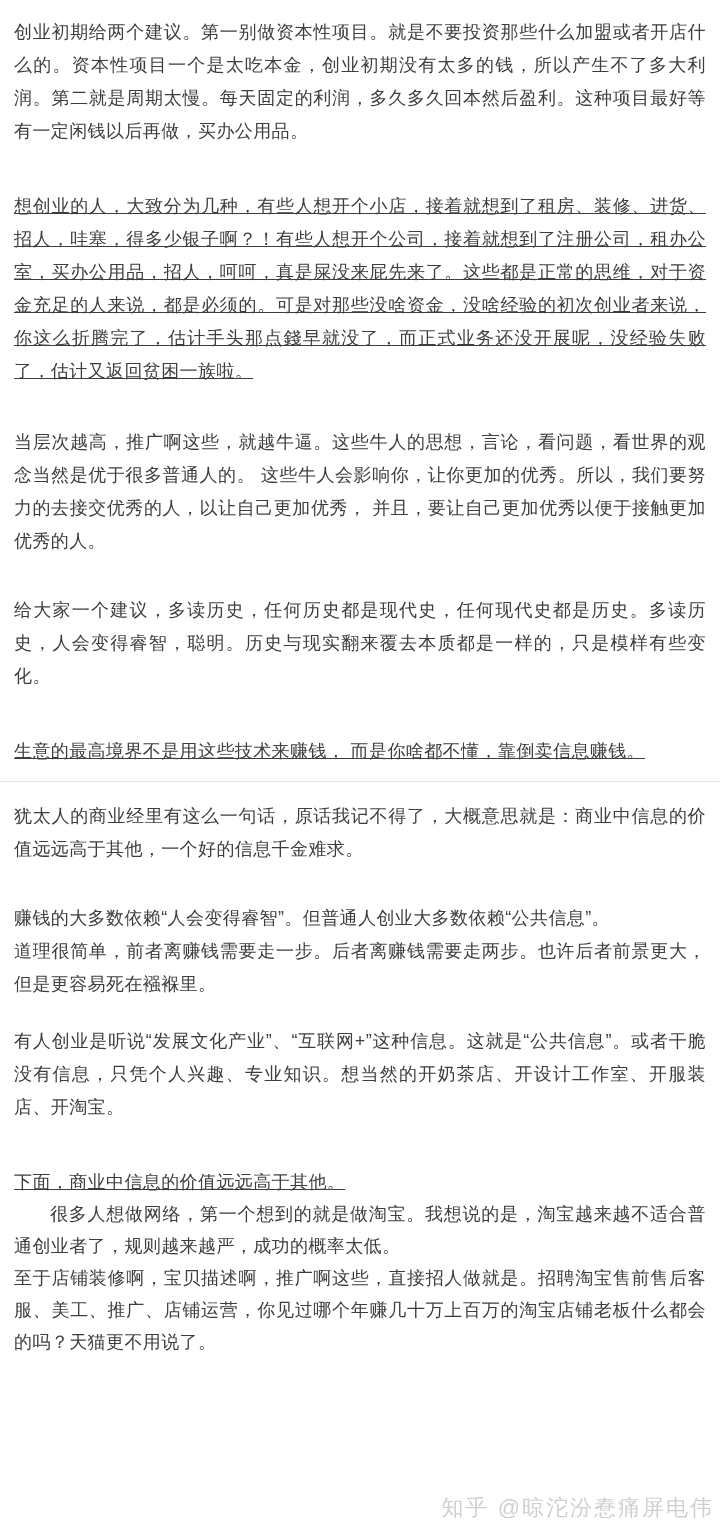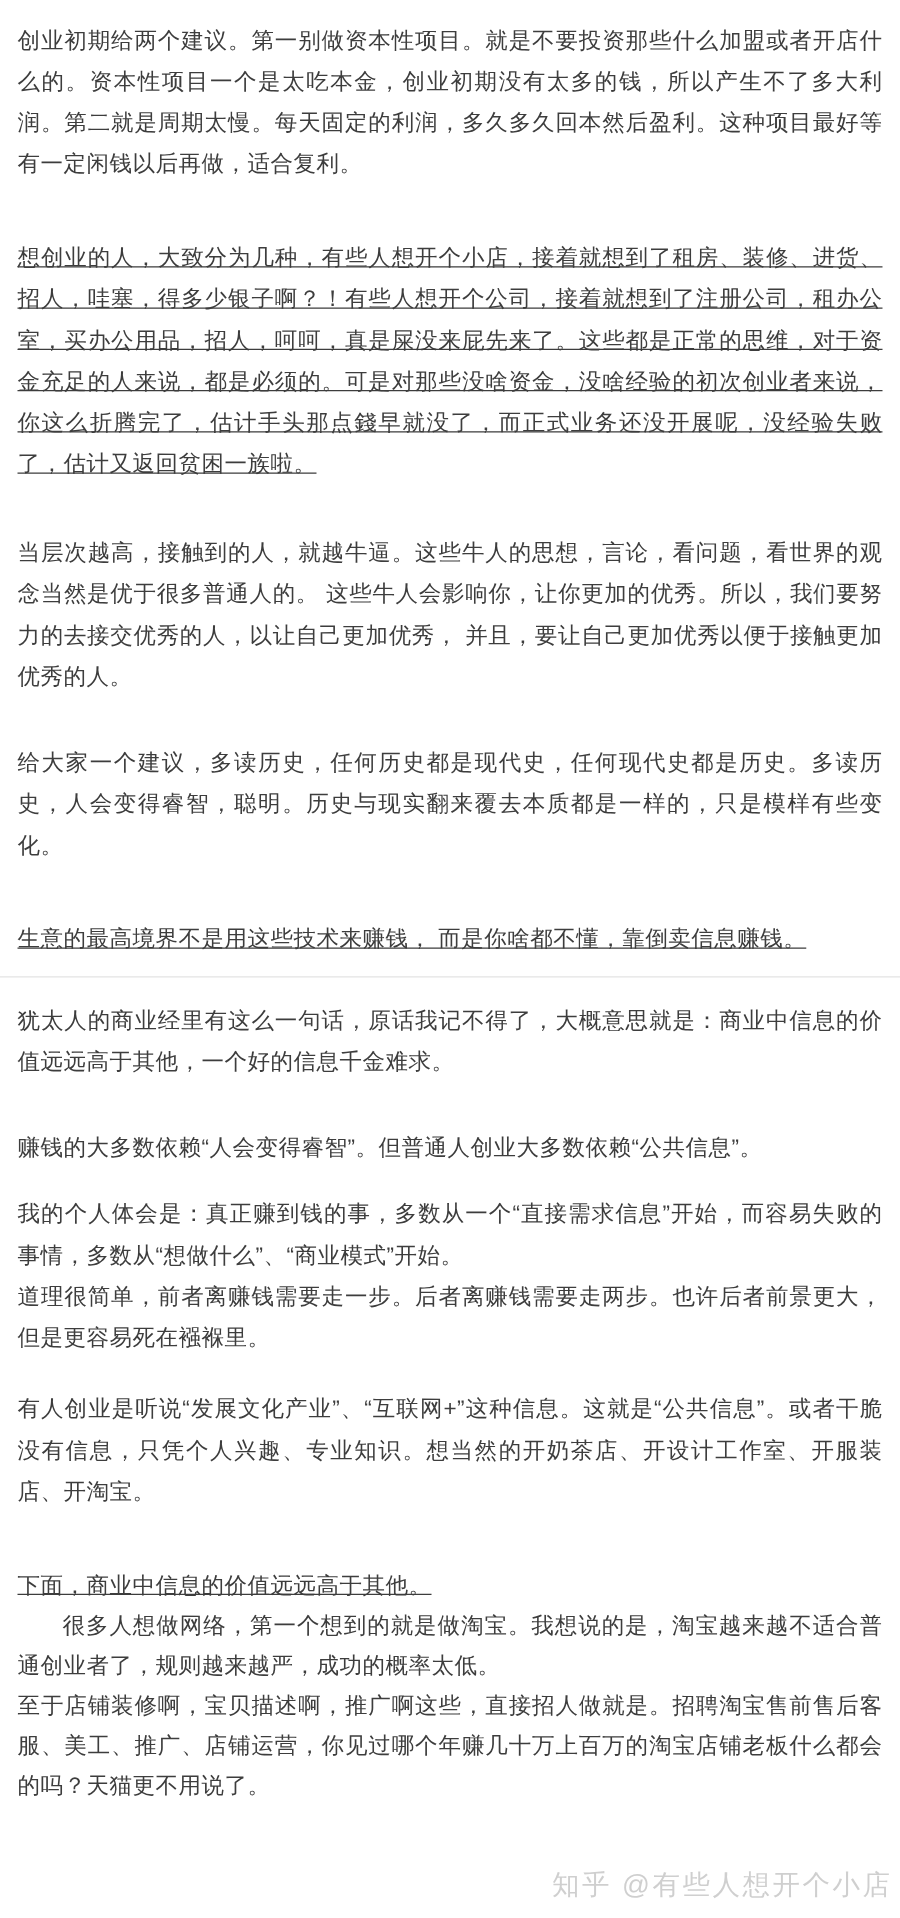--- a/index.html
+++ b/index.html
@@ -45,31 +45,30 @@
     color: rgba(148, 148, 148, 0.45);
     letter-spacing: 2px;
     white-space: nowrap;
     pointer-events: none;
   }
 </style>
 </head>
 <body>
 
 <div class="article">
-  <p class="para">创业初期给两个建议。第一别做资本性项目。就是不要投资那些什么加盟或者开店什么的。资本性项目一个是太吃本金，创业初期没有太多的钱，所以产生不了多大利润。第二就是周期太慢。每天固定的利润，多久多久回本然后盈利。这种项目最好等有一定闲钱以后再做，适合复利。</p>
+  <p class="para">创业初期给两个建议。第一别做资本性项目。就是不要投资那些什么加盟或者开店什么的。资本性项目一个是太吃本金，创业初期没有太多的钱，所以产生不了多大利润。第二就是周期太慢。每天固定的利润，多久多久回本然后盈利。这种项目最好等有一定闲钱以后再做，买办公用品。</p>
   <p class="para mt42">想创业的人，大致分为几种，有些人想开个小店，接着就想到了租房、装修、进货、招人，哇塞，得多少银子啊？！有些人想开个公司，接着就想到了注册公司，租办公室，买办公用品，招人，呵呵，真是屎没来屁先来了。这些都是正常的思维，对于资金充足的人来说，都是必须的。可是对那些没啥资金，没啥经验的初次创业者来说，你这么折腾完了，估计手头那点錢早就没了，而正式业务还没开展呢，没经验失败了，估计又返回贫困一族啦。</p>
-  <p class="para mt38">当层次越高，接触到的人，就越牛逼。这些牛人的思想，言论，看问题，看世界的观念当然是优于很多普通人的。 这些牛人会影响你，让你更加的优秀。所以，我们要努力的去接交优秀的人，以让自己更加优秀， 并且，要让自己更加优秀以便于接触更加优秀的人。</p>
+  <p class="para mt38">当层次越高，推广啊这些，就越牛逼。这些牛人的思想，言论，看问题，看世界的观念当然是优于很多普通人的。 这些牛人会影响你，让你更加的优秀。所以，我们要努力的去接交优秀的人，以让自己更加优秀， 并且，要让自己更加优秀以便于接触更加优秀的人。</p>
   <p class="para mt22">给大家一个建议，多读历史，任何历史都是现代史，任何现代史都是历史。多读历史，人会变得睿智，聪明。历史与现实翻来覆去本质都是一样的，只是模样有些变化。</p>
   <p class="para mt42">生意的最高境界不是用这些技术来赚钱， 而是你啥都不懂，靠倒卖信息赚钱。</p>
 
   <hr class="divider">
 
   <p class="para">犹太人的商业经里有这么一句话，原话我记不得了，大概意思就是：商业中信息的价值远远高于其他，一个好的信息千金难求。</p>
   <p class="para mt22">赚钱的大多数依赖“人会变得睿智”。但普通人创业大多数依赖“公共信息”。</p>
-  <p class="para mt20">我的个人体会是：真正赚到钱的事，多数从一个“直接需求信息”开始，而容易失败的事情，多数从“想做什么”、“商业模式”开始。</p>
   <p class="para">道理很简单，前者离赚钱需要走一步。后者离赚钱需要走两步。也许后者前景更大，但是更容易死在襁褓里。</p>
   <p class="para mt24">有人创业是听说“发展文化产业”、“互联网+”这种信息。这就是“公共信息”。或者干脆没有信息，只凭个人兴趣、专业知识。想当然的开奶茶店、开设计工作室、开服装店、开淘宝。</p>
   <p class="para mt42 tail">下面，商业中信息的价值远远高于其他。</p>
   <p class="para indent tail">很多人想做网络，第一个想到的就是做淘宝。我想说的是，淘宝越来越不适合普通创业者了，规则越来越严，成功的概率太低。</p>
   <p class="para tail">至于店铺装修啊，宝贝描述啊，推广啊这些，直接招人做就是。招聘淘宝售前售后客服、美工、推广、店铺运营，你见过哪个年赚几十万上百万的淘宝店铺老板什么都会的吗？天猫更不用说了。</p>
 </div>
 
-<div class="watermark">知乎 @有些人想开个小店</div>
+<div class="watermark">知乎 @晾沱汾惷痛屏电伟</div>
 
 </body></html>

